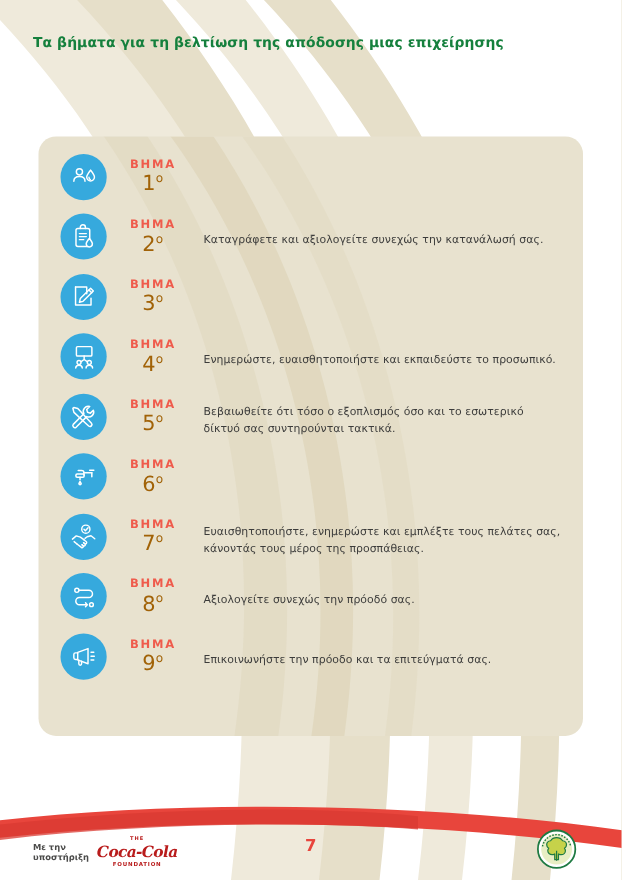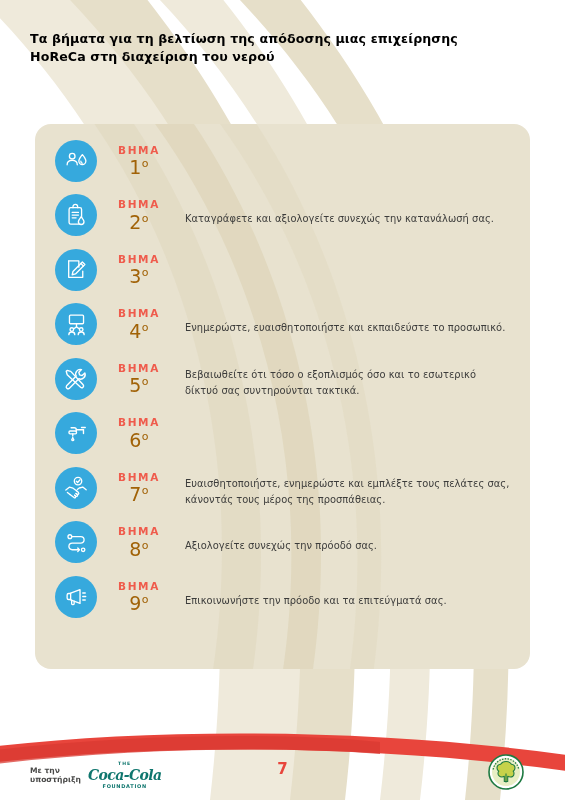--- a/index.html
+++ b/index.html
@@ -24,21 +24,21 @@
     z-index: 0;
   }
 
   
   #page-title {
     position: absolute;
     left: 30px;
     top: 30px;
     width: 500px;
     z-index: 3;
-    color: #000000;
+    color: #15803d;
     font-size: 12.6px;
     font-weight: bold;
     line-height: 1.45;
     letter-spacing: 0.1px;
   }
   #page-title .tline { display: block; }
 
   
   #steps-card {
     position: absolute;
@@ -145,21 +145,21 @@
   #support-label {
     font-size: 7.6px;
     font-weight: bold;
     color: #4a4a49;
     line-height: 1.2;
     width: 52px;
   }
   #coke-logo {
     margin-left: 6px;
     text-align: center;
-    color: #0f766e;
+    color: #b91c1c;
   }
   #coke-logo .coke-the {
     font-size: 4.6px;
     font-weight: bold;
     letter-spacing: 1px;
     display: block;
     line-height: 1;
     margin-bottom: 1px;
   }
   #coke-logo .coke-word {
@@ -214,21 +214,20 @@
     <path d="M 120 -40 C 300 130 430 380 380 800 L 420 800 C 470 370 330 120 190 -40 Z" fill="#efeadb"></path>
     <path d="M 200 -40 C 380 130 510 380 465 800 L 500 800 C 545 370 405 120 268 -40 Z" fill="#e6dfc9"></path>
 
     <path d="M -20 748 C 160 726 400 728 600 760 L 600 776 C 400 744 160 742 -20 764 Z" fill="#e8453c"></path>
     <path d="M -20 752 C 120 734 280 732 380 742 L 380 754 C 280 746 120 748 -20 766 Z" fill="#d93a31" opacity="0.75"></path>
   </g>
 </svg>
 
 <div id="page-title">
   <span class="tline">Τα βήματα για τη βελτίωση της απόδοσης μιας επιχείρησης</span>
-  <span class="tline">HoReCa στη διαχείριση του νερού</span>
 </div>
 
 <div id="steps-card">
   <svg class="card-stripes" viewBox="0 0 495 545" width="495" height="545">
     <path d="M 45 -20 C 150 120 215 330 175 565 L 215 565 C 255 320 180 110 85 -20 Z" fill="#e2dbc3" opacity="0.85"></path>
     <path d="M 105 -20 C 215 120 285 330 245 565 L 275 565 C 315 320 240 110 145 -20 Z" fill="#ded6ba" opacity="0.8"></path>
     <path d="M 170 -20 C 280 120 350 330 312 565 L 336 565 C 374 320 300 110 208 -20 Z" fill="#e2dbc3" opacity="0.7"></path>
   </svg>
 
   <div id="steps-list">

